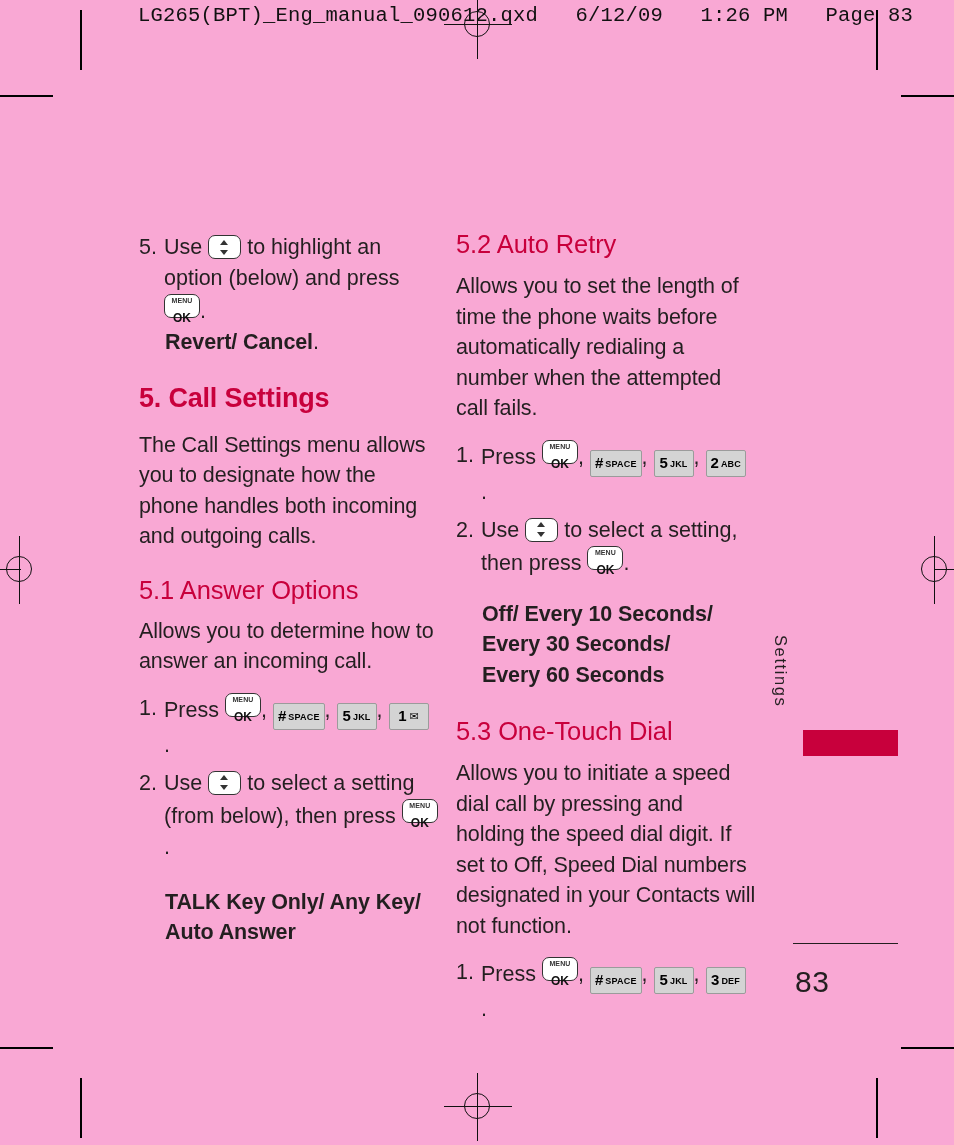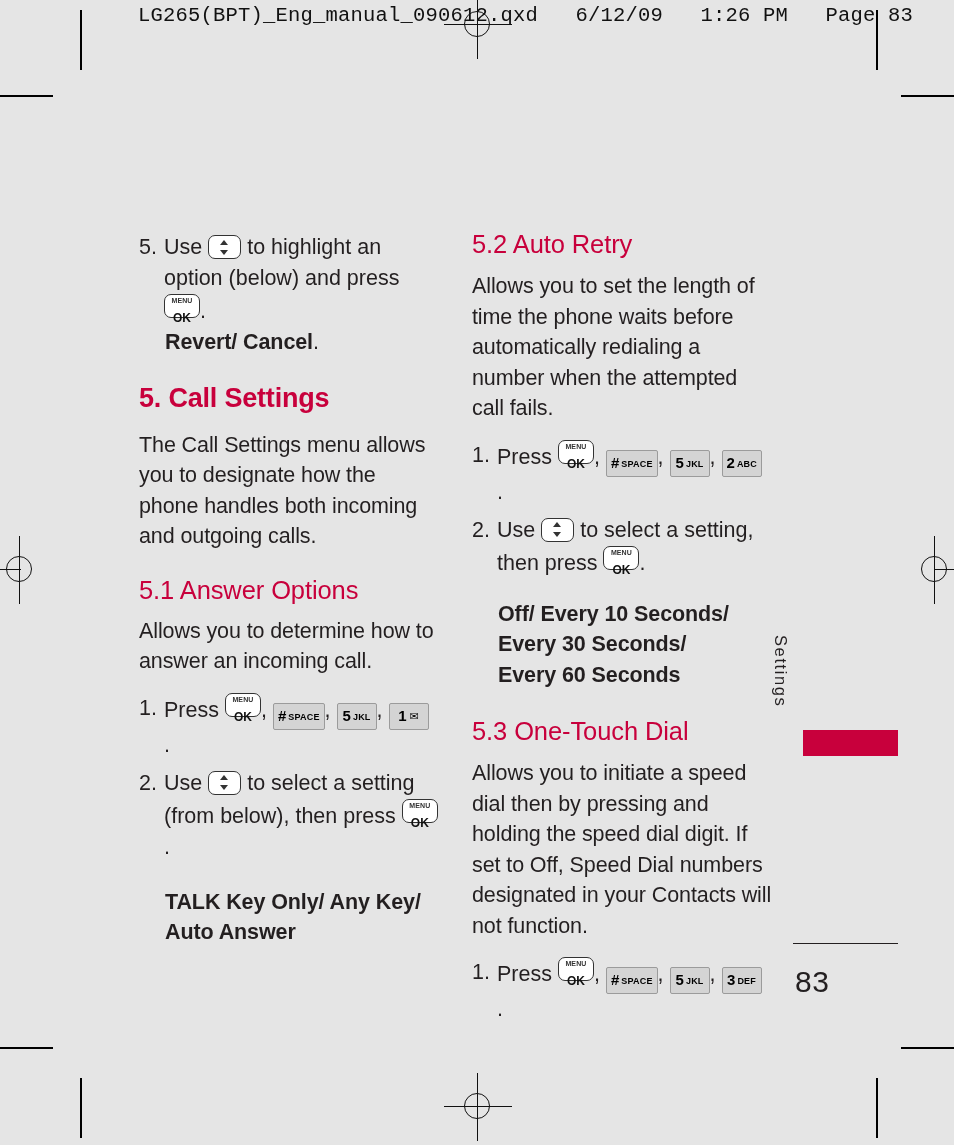--- a/index.html
+++ b/index.html
@@ -8,21 +8,21 @@
     background: #ffffff;
   }
   body {
     font-family: "Liberation Sans", sans-serif;
     -webkit-font-smoothing: antialiased;
   }
   #page {
     position: relative;
     width: 954px;
     height: 1145px;
-    background: #e5e5e5;
+    background: #f9a8d4;
     overflow: hidden;
   }
 
   
   .proof-header {
     position: absolute;
     top: 4px;
     left: 138px;
     font-family: "Liberation Mono", monospace;
     font-size: 20.5px;
@@ -70,21 +70,21 @@
   }
   .reg-mark.half-left .hl { left: 21px; width: 47px; }
   .reg-mark.half-right .hl { left: -24px; width: 47px; }
 
   
   .col {
     position: absolute;
     width: 300px;
   }
   .col-left  { left: 139px; top: 232px; }
-  .col-right { left: 472px; top: 228px; }
+  .col-right { left: 456px; top: 228px; }
 
   .body-text {
     font-size: 21.5px;
     line-height: 30.5px;
     color: #231f20;
     letter-spacing: -0.1px;
   }
   .h-chapter {
     color: #c8003c;
     font-size: 27px;
@@ -392,21 +392,21 @@
       </span>
     </div>
 
     <div class="body-text indent-block" style="margin-top:20px;">
       <div class="strong-line">Off/ Every 10 Seconds/</div>
       <div class="strong-line">Every 30 Seconds/</div>
       <div class="strong-line">Every 60 Seconds</div>
     </div>
 
     <h2 class="h-section" style="margin-top:25px;">5.3 One-Touch Dial</h2>
-    <p class="body-text para" style="margin-top:11px;">Allows you to initiate a speed dial then by pressing and holding the speed dial digit. If set to Off, Speed Dial numbers designated in your Contacts will not function.</p>
+    <p class="body-text para" style="margin-top:11px;">Allows you to initiate a speed dial call by pressing and holding the speed dial digit. If set to Off, Speed Dial numbers designated in your Contacts will not function.</p>
 
     <div class="step" style="margin-top:16px;">
       <span class="step-num">1.</span>
       <span class="step-body">
         <span>Press</span>
         <span class="key key-ok">
           <span class="menu">MENU</span>
           <span class="ok">OK</span>
         </span><span>,</span>
         <span class="key key-pad"><span class="big">#</span><span class="sub">SPACE</span></span><span>,</span>

